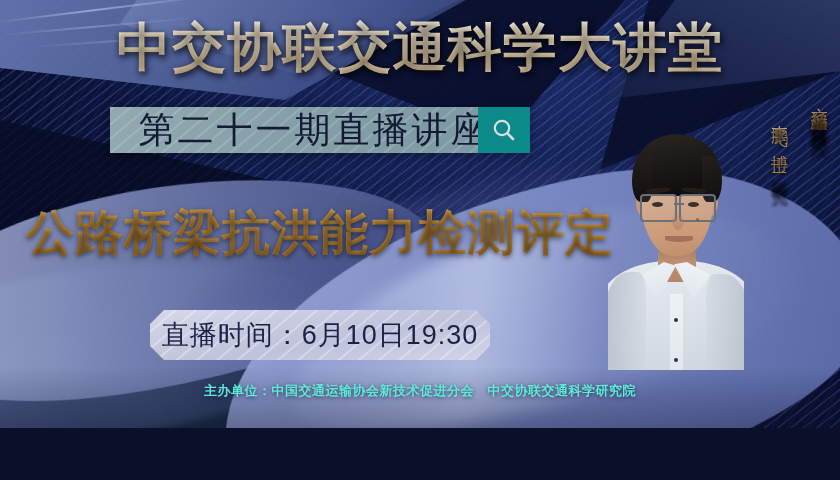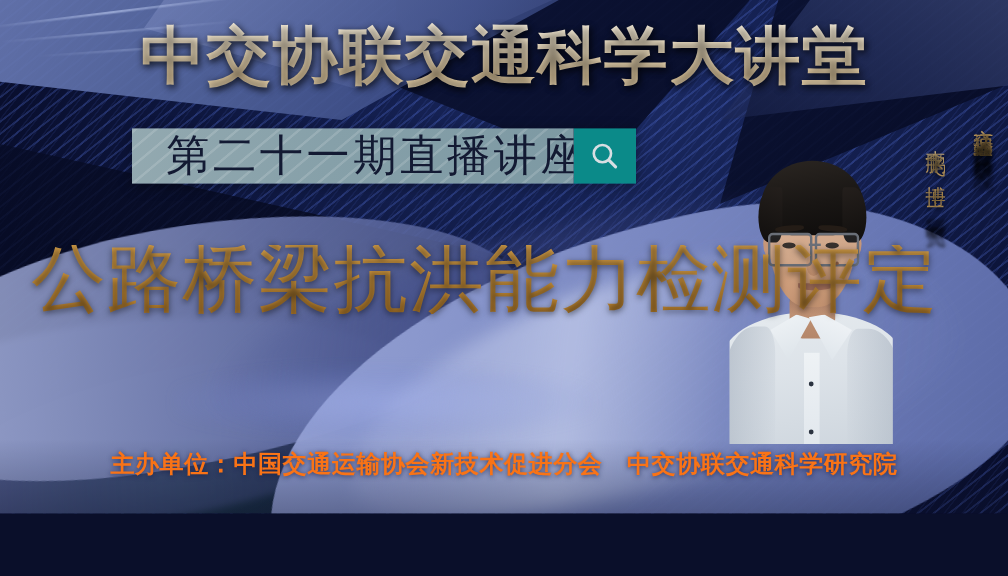--- a/index.html
+++ b/index.html
@@ -243,23 +243,23 @@
     display: flex;
     align-items: center;
     justify-content: center;
   }
   .search-box svg { display: block; }
 
   
   .headline {
     position: absolute;
     left: 26px; top: 204px;
-    font-size: 62px;
+    font-size: 48px;
     line-height: 58px;
-    font-weight: 400;
+    font-weight: 700;
     color: #c8903a;
     letter-spacing: 1px;
     white-space: nowrap;
     text-shadow: 0 2px 5px rgba(0,0,0,0.5);
     background: linear-gradient(180deg, #d8a14a 0%, #c8903a 55%, #b57d2c 100%);
     -webkit-background-clip: text;
     background-clip: text;
     text-align: center;
     -webkit-text-fill-color: transparent;
   }
@@ -443,23 +443,23 @@
     white-space: nowrap;
   }
   .vtext-org { right: 12px; top: 94px; }
   .vtext-name { right: 52px; top: 112px; }
 
   
   .footer {
     position: absolute;
     left: 0; right: 0; bottom: 28px;
     text-align: center;
-    font-size: 20px;
+    font-size: 13px;
     font-weight: 700;
-    color: #f97316;
+    color: #5eead4;
     letter-spacing: 0.5px;
     text-shadow: 0 1px 4px rgba(20,28,70,0.75);
     white-space: nowrap;
   }
 </style>
 </head>
 <body>
 
 <div id="poster">
 
@@ -530,16 +530,19 @@
       <svg width="26" height="26" viewBox="0 0 26 26">
         <circle cx="11" cy="11" r="7.2" fill="none" stroke="#d8dee2" stroke-width="2.2"></circle>
         <line x1="16.4" y1="16.4" x2="22" y2="22" stroke="#d8dee2" stroke-width="2.6" stroke-linecap="round"></line>
       </svg>
     </div>
   </div>
 
   <div class="headline">公路桥梁抗洪能力检测评定</div>
 
   <div class="time-glow"></div>
+  <div class="time-plate">
+    <span class="time-text">直播时间：6月10日19:30</span>
+  </div>
 
   <div class="footer">主办单位：中国交通运输协会新技术促进分会　中交协联交通科学研究院</div>
 
 </div>
 
 </body></html>

